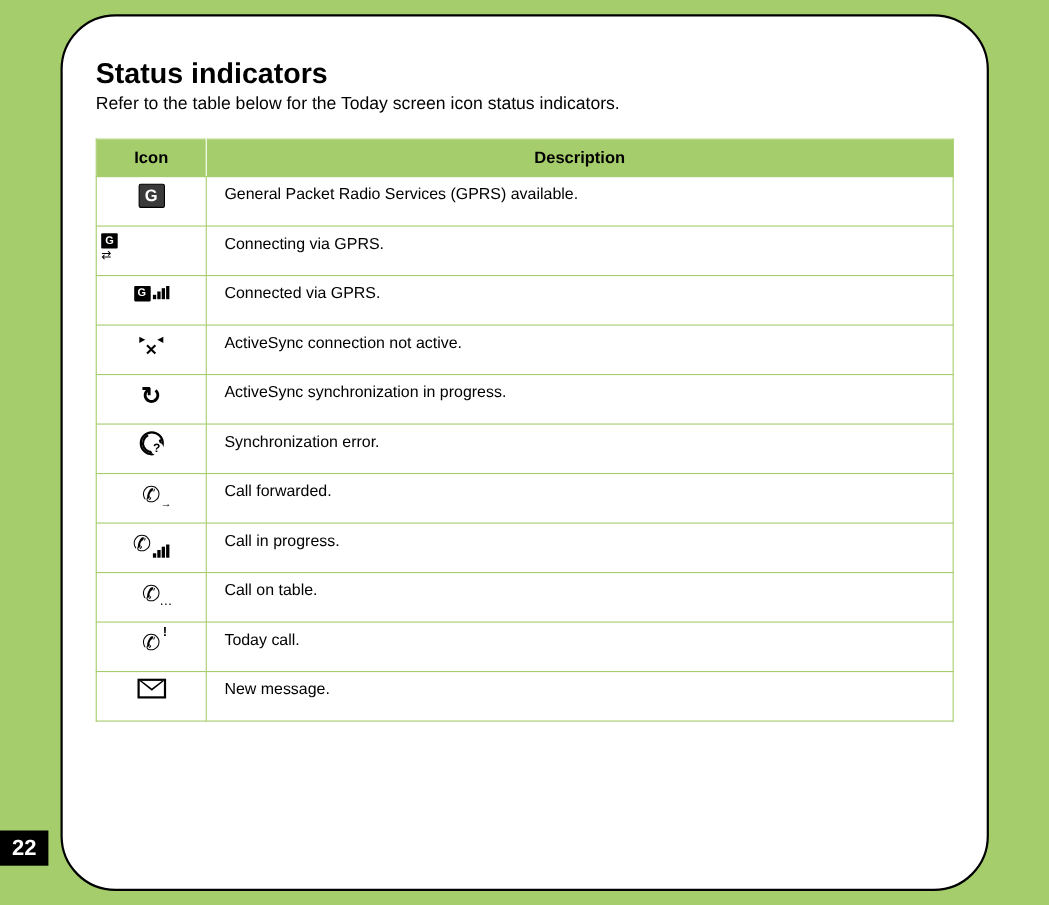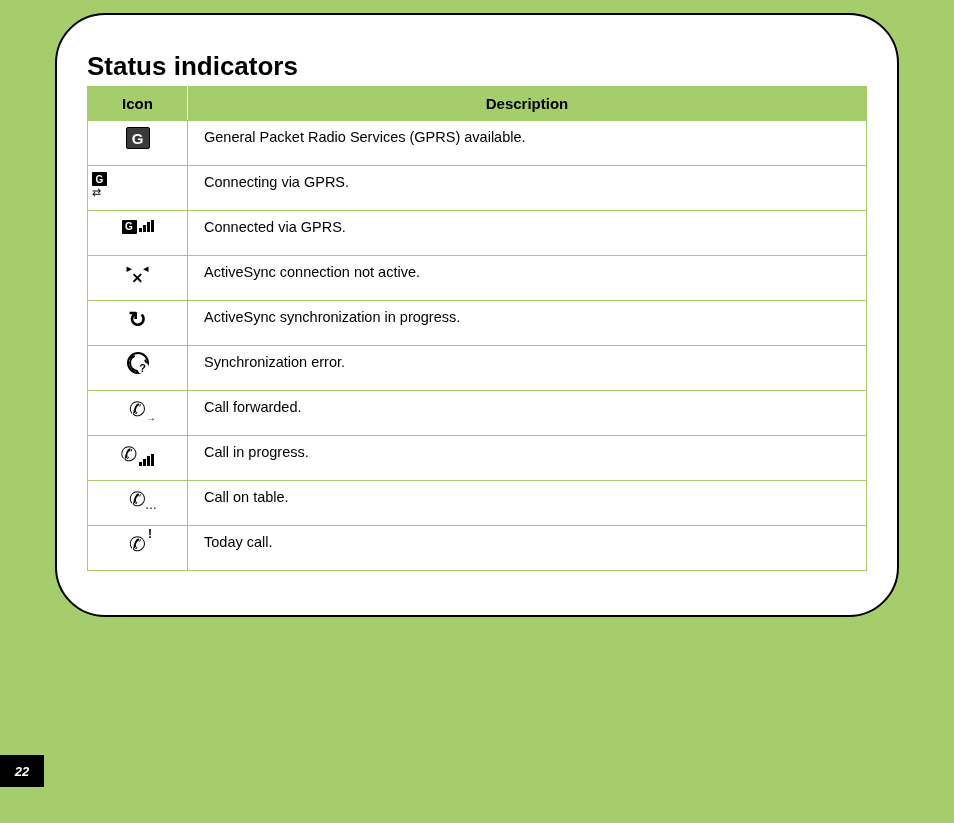--- a/index.html
+++ b/index.html
@@ -11,21 +11,21 @@
     background: #a6cd6c;
     font-family: Arial, Helvetica, sans-serif;
     position: relative;
     overflow: hidden;
   }
   .panel {
     position: absolute;
     left: 55px;
     top: 13px;
     width: 844px;
-    height: 604px;
+    height: 797px;
     background: #ffffff;
     border: 2px solid #000;
     border-radius: 50px;
     padding: 36px 30px 30px 30px;
   }
   .title {
     font-size: 26px;
     font-weight: bold;
     margin: 0 0 4px 0;
   }
@@ -35,26 +35,25 @@
   }
   .page-tab {
     position: absolute;
     left: 0;
     top: 755px;
     width: 44px;
     height: 32px;
     background: #000;
     color: #fff;
     font-weight: bold;
-    font-size: 13px;
+    font-size: 20px;
     display: flex;
     align-items: center;
     justify-content: center;
     border-radius: 0 0 0 0;
-    font-style: italic;
   }
   table.status {
     border-collapse: collapse;
     width: 100%;
     table-layout: fixed;
     border-radius: 14px;
   }
   table.status th {
     background: #a6cd6c;
     font-weight: bold;
@@ -150,20 +149,21 @@
     content:""; position:absolute; left:2px; right:2px; top:0; height:0;
     border-left:9px solid transparent; border-right:9px solid transparent;
     border-top:7px solid #fff;
   }
 </style>
 </head>
 <body>
 
 <div class="panel">
   <h2 class="title">Status indicators</h2>
+  <p class="subtitle">Refer to the table below for the Today screen icon status indicators.</p>
 
   <table class="status">
     <thead>
       <tr>
         <th class="icon-col">Icon</th>
         <th class="desc-col">Description</th>
       </tr>
     </thead>
     <tbody>
       <tr>
@@ -250,17 +250,25 @@
           <span class="ic phone call-hold">✆<span class="dots">…</span></span>
         </td>
         <td>Call on table.</td>
       </tr>
       <tr>
         <td class="icon-cell">
           <span class="ic missed">✆<span class="bang">!</span></span>
         </td>
         <td>Today call.</td>
       </tr>
+      <tr>
+        <td class="icon-cell">
+          <span class="ic">
+              <span class="envelope"></span>
+            </span>
+        </td>
+        <td>New message.</td>
+      </tr>
     </tbody>
   </table>
 </div>
 
 <div class="page-tab">22</div>
 
 </body></html>

